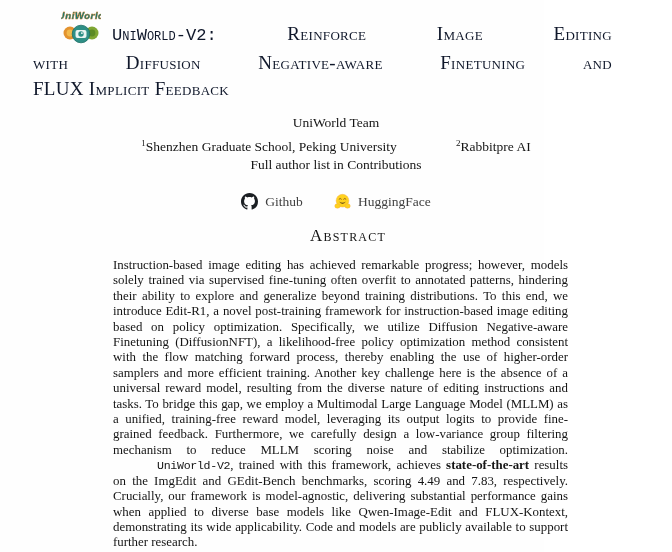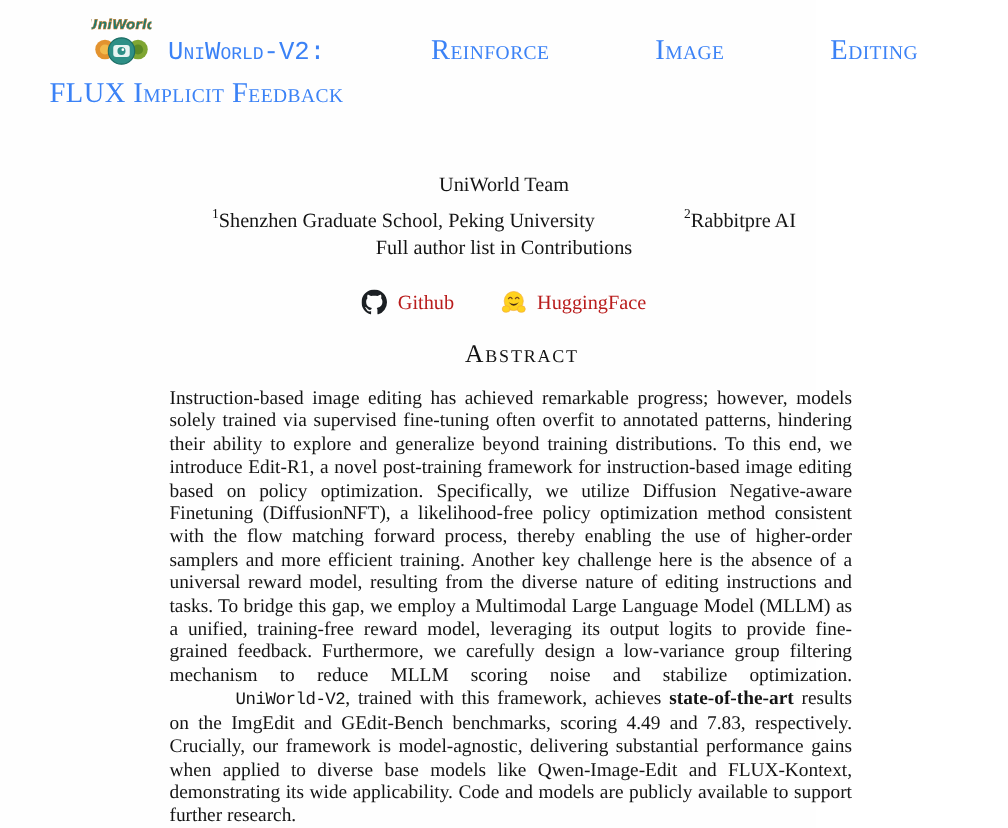--- a/index.html
+++ b/index.html
@@ -27,21 +27,21 @@
   .title {
     position: absolute;
     left: 33px; top: 21px;
     width: 579px;
     margin: 0;
     font-size: 19px;
     font-weight: normal;
     line-height: 26.5px;
     font-variant: small-caps;
     letter-spacing: 0.3px;
-    color: #3b82f6;
+    color: #0f172a;
   }
   .t-line { display: block; }
   .t-just { text-align: justify; text-align-last: justify; }
   .t-line1 { text-indent: 79px; }
   .mono-title {
     font-family: "Liberation Mono", "DejaVu Sans Mono", monospace;
     font-size: 0.9em;
     font-variant: small-caps;
     letter-spacing: 0;
   }
@@ -53,21 +53,21 @@
   .affil sup { font-size: 9px; line-height: 0; }
   .affil2    { margin-left: 56px; }
   .note      { top: 157px; font-size: 13.5px; }
 
   
   .links { top: 193px; font-size: 13.5px; }
   .link {
     display: inline-flex;
     align-items: center;
     gap: 7px;
-    color: #b91c1c;
+    color: #404040;
     text-decoration: none;
     cursor: pointer;
   }
   .link + .link { margin-left: 28px; }
   .link .icon { display: inline-flex; width: 17px; height: 17px; }
   .link .icon svg { width: 17px; height: 17px; }
 
   
   .abs-heading {
     top: 226px;
@@ -108,20 +108,21 @@
       <circle cx="31" cy="25" r="3.4" fill="#5C8A25"></circle>
       <circle cx="20" cy="26" r="8.8" fill="#2E8F86" stroke="#1d6e66" stroke-width="0.8"></circle>
       <rect x="14.5" y="22" width="11" height="8" rx="2" fill="#E9F4F2"></rect>
       <circle cx="20" cy="26" r="2.7" fill="#2E8F86"></circle>
       <circle cx="20.9" cy="25.1" r="0.9" fill="#ffffff"></circle>
     </svg>
   </div>
 
   <h1 class="title">
     <span class="t-line t-just t-line1"><span class="mono-title">UniWorld-V2:</span> <span>Reinforce Image Editing</span></span>
+    <span class="t-line t-just">with Diffusion Negative-aware Finetuning and</span>
     <span class="t-line">FLUX Implicit Feedback</span>
   </h1>
 
   <div class="center-row team">UniWorld Team</div>
 
   <div class="center-row affils">
     <span class="affil"><sup>1</sup><span>Shenzhen Graduate School, Peking University</span></span>
     <span class="affil affil2"><sup>2</sup><span>Rabbitpre AI</span></span>
   </div>
 

